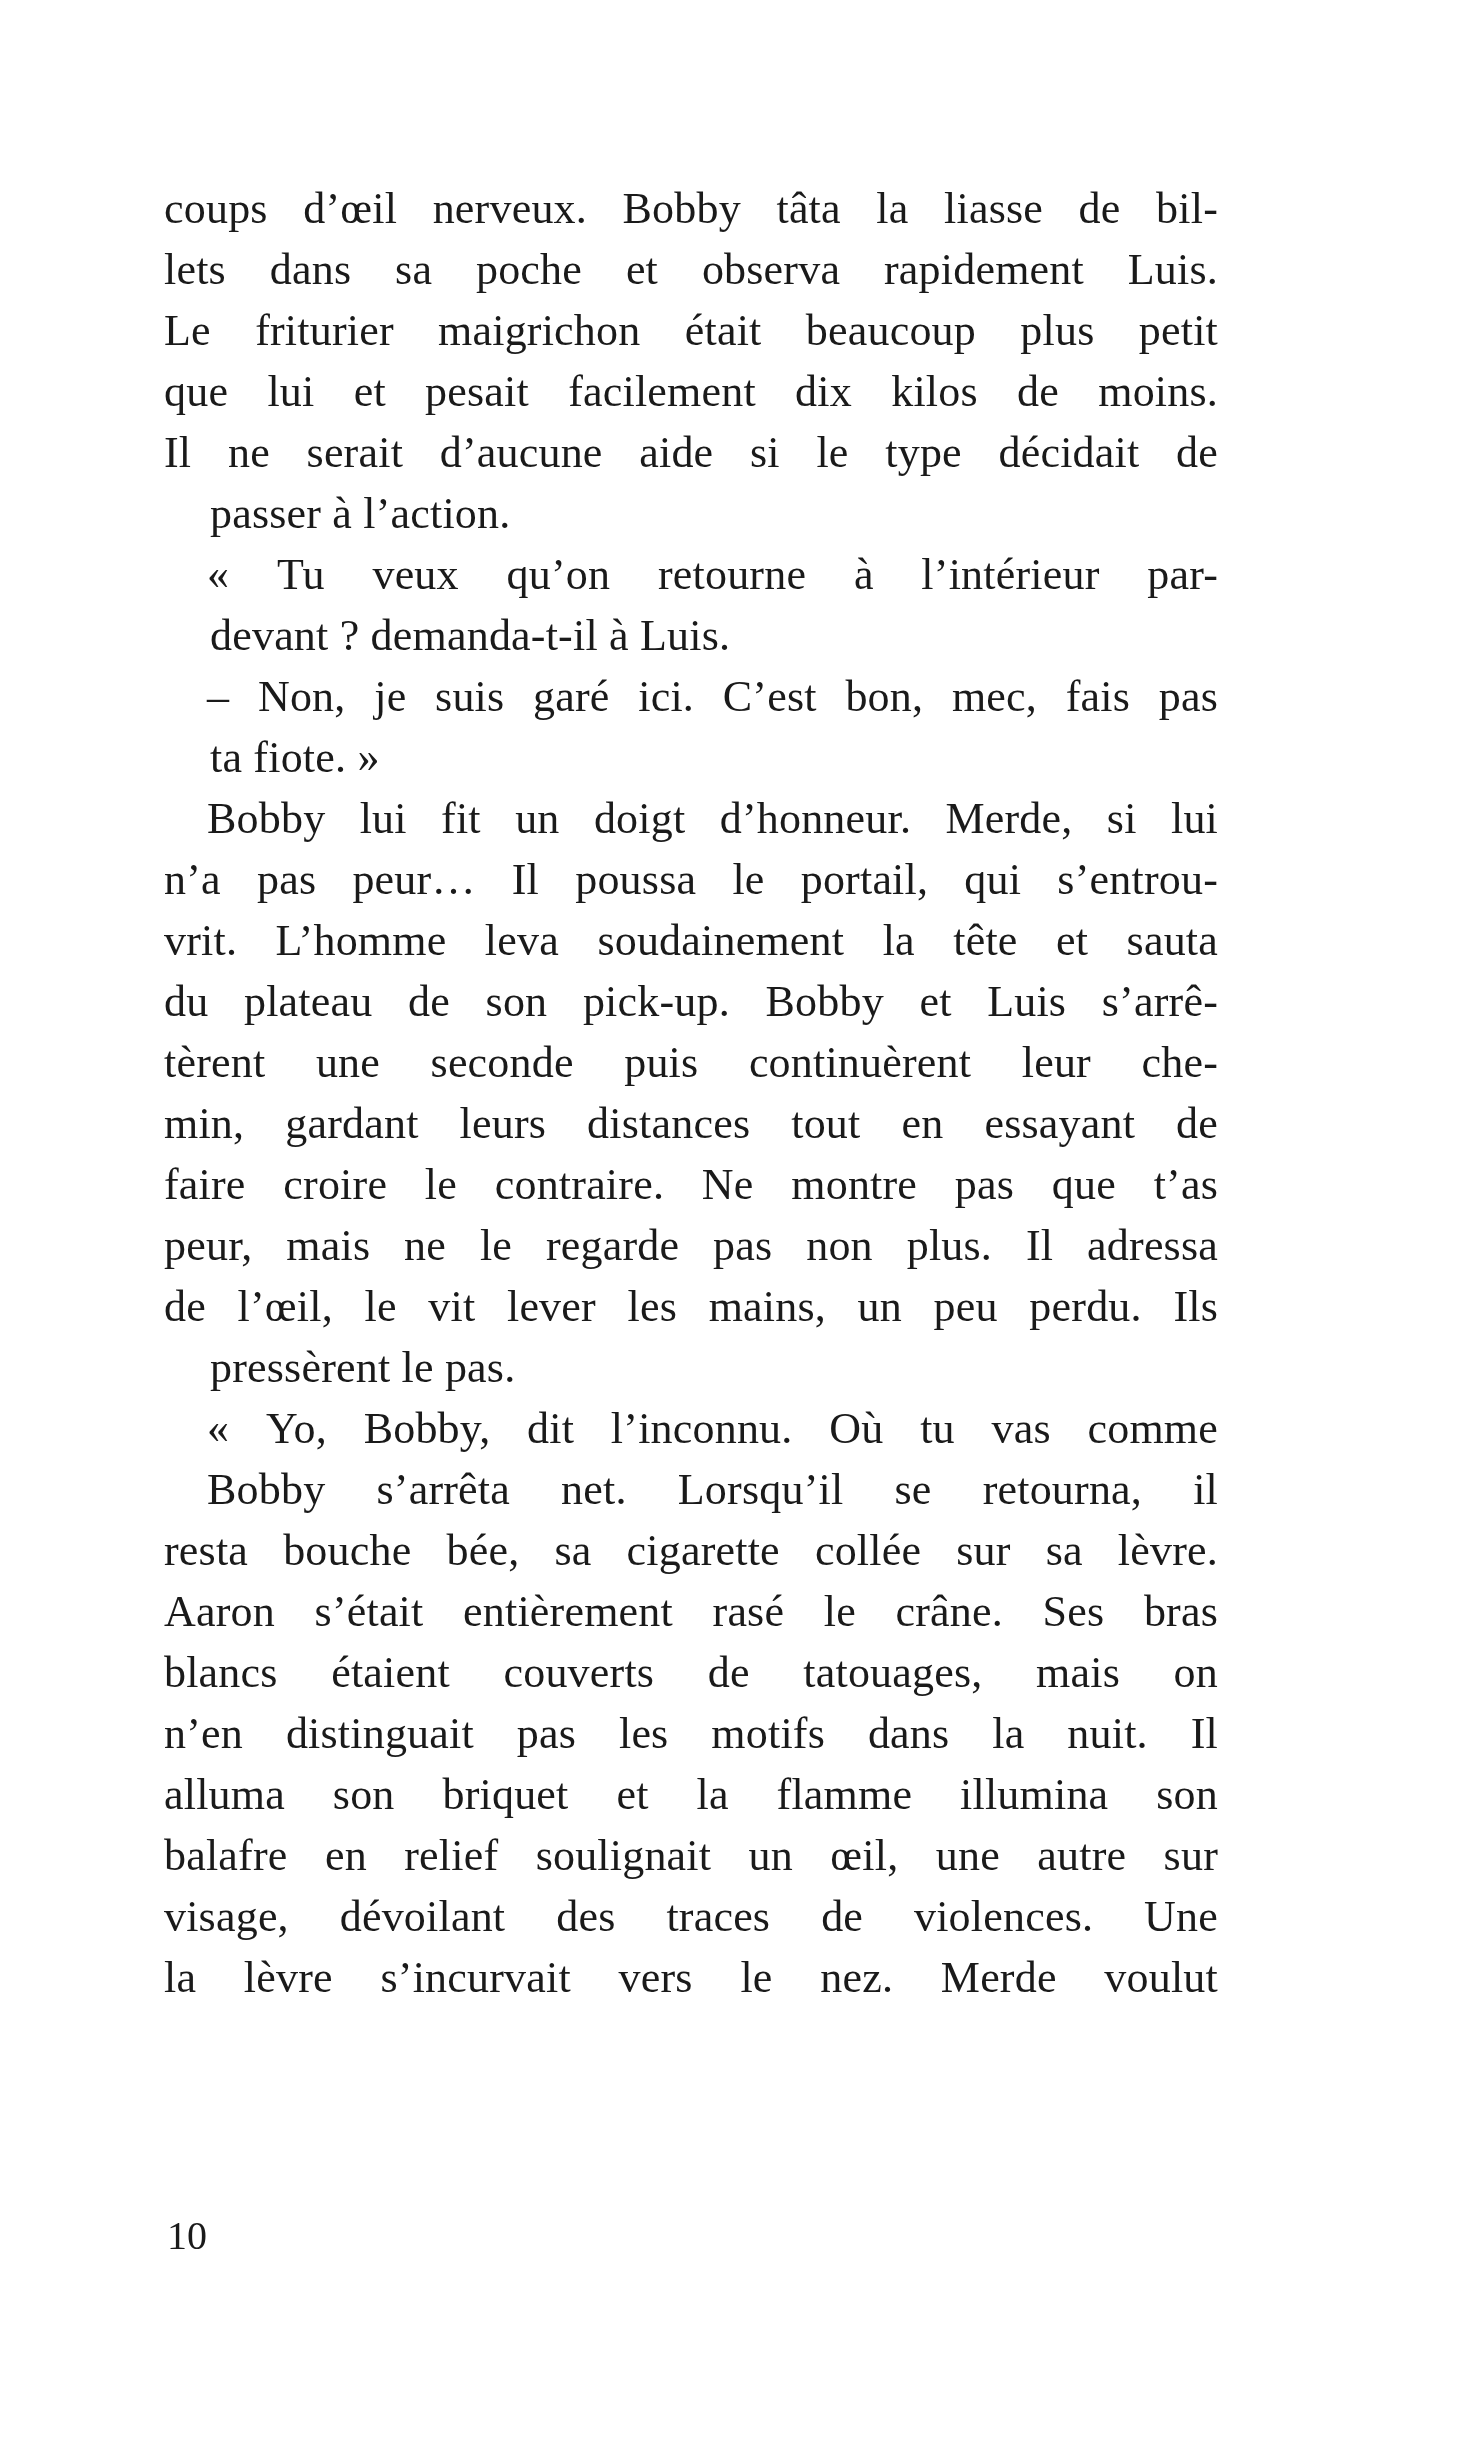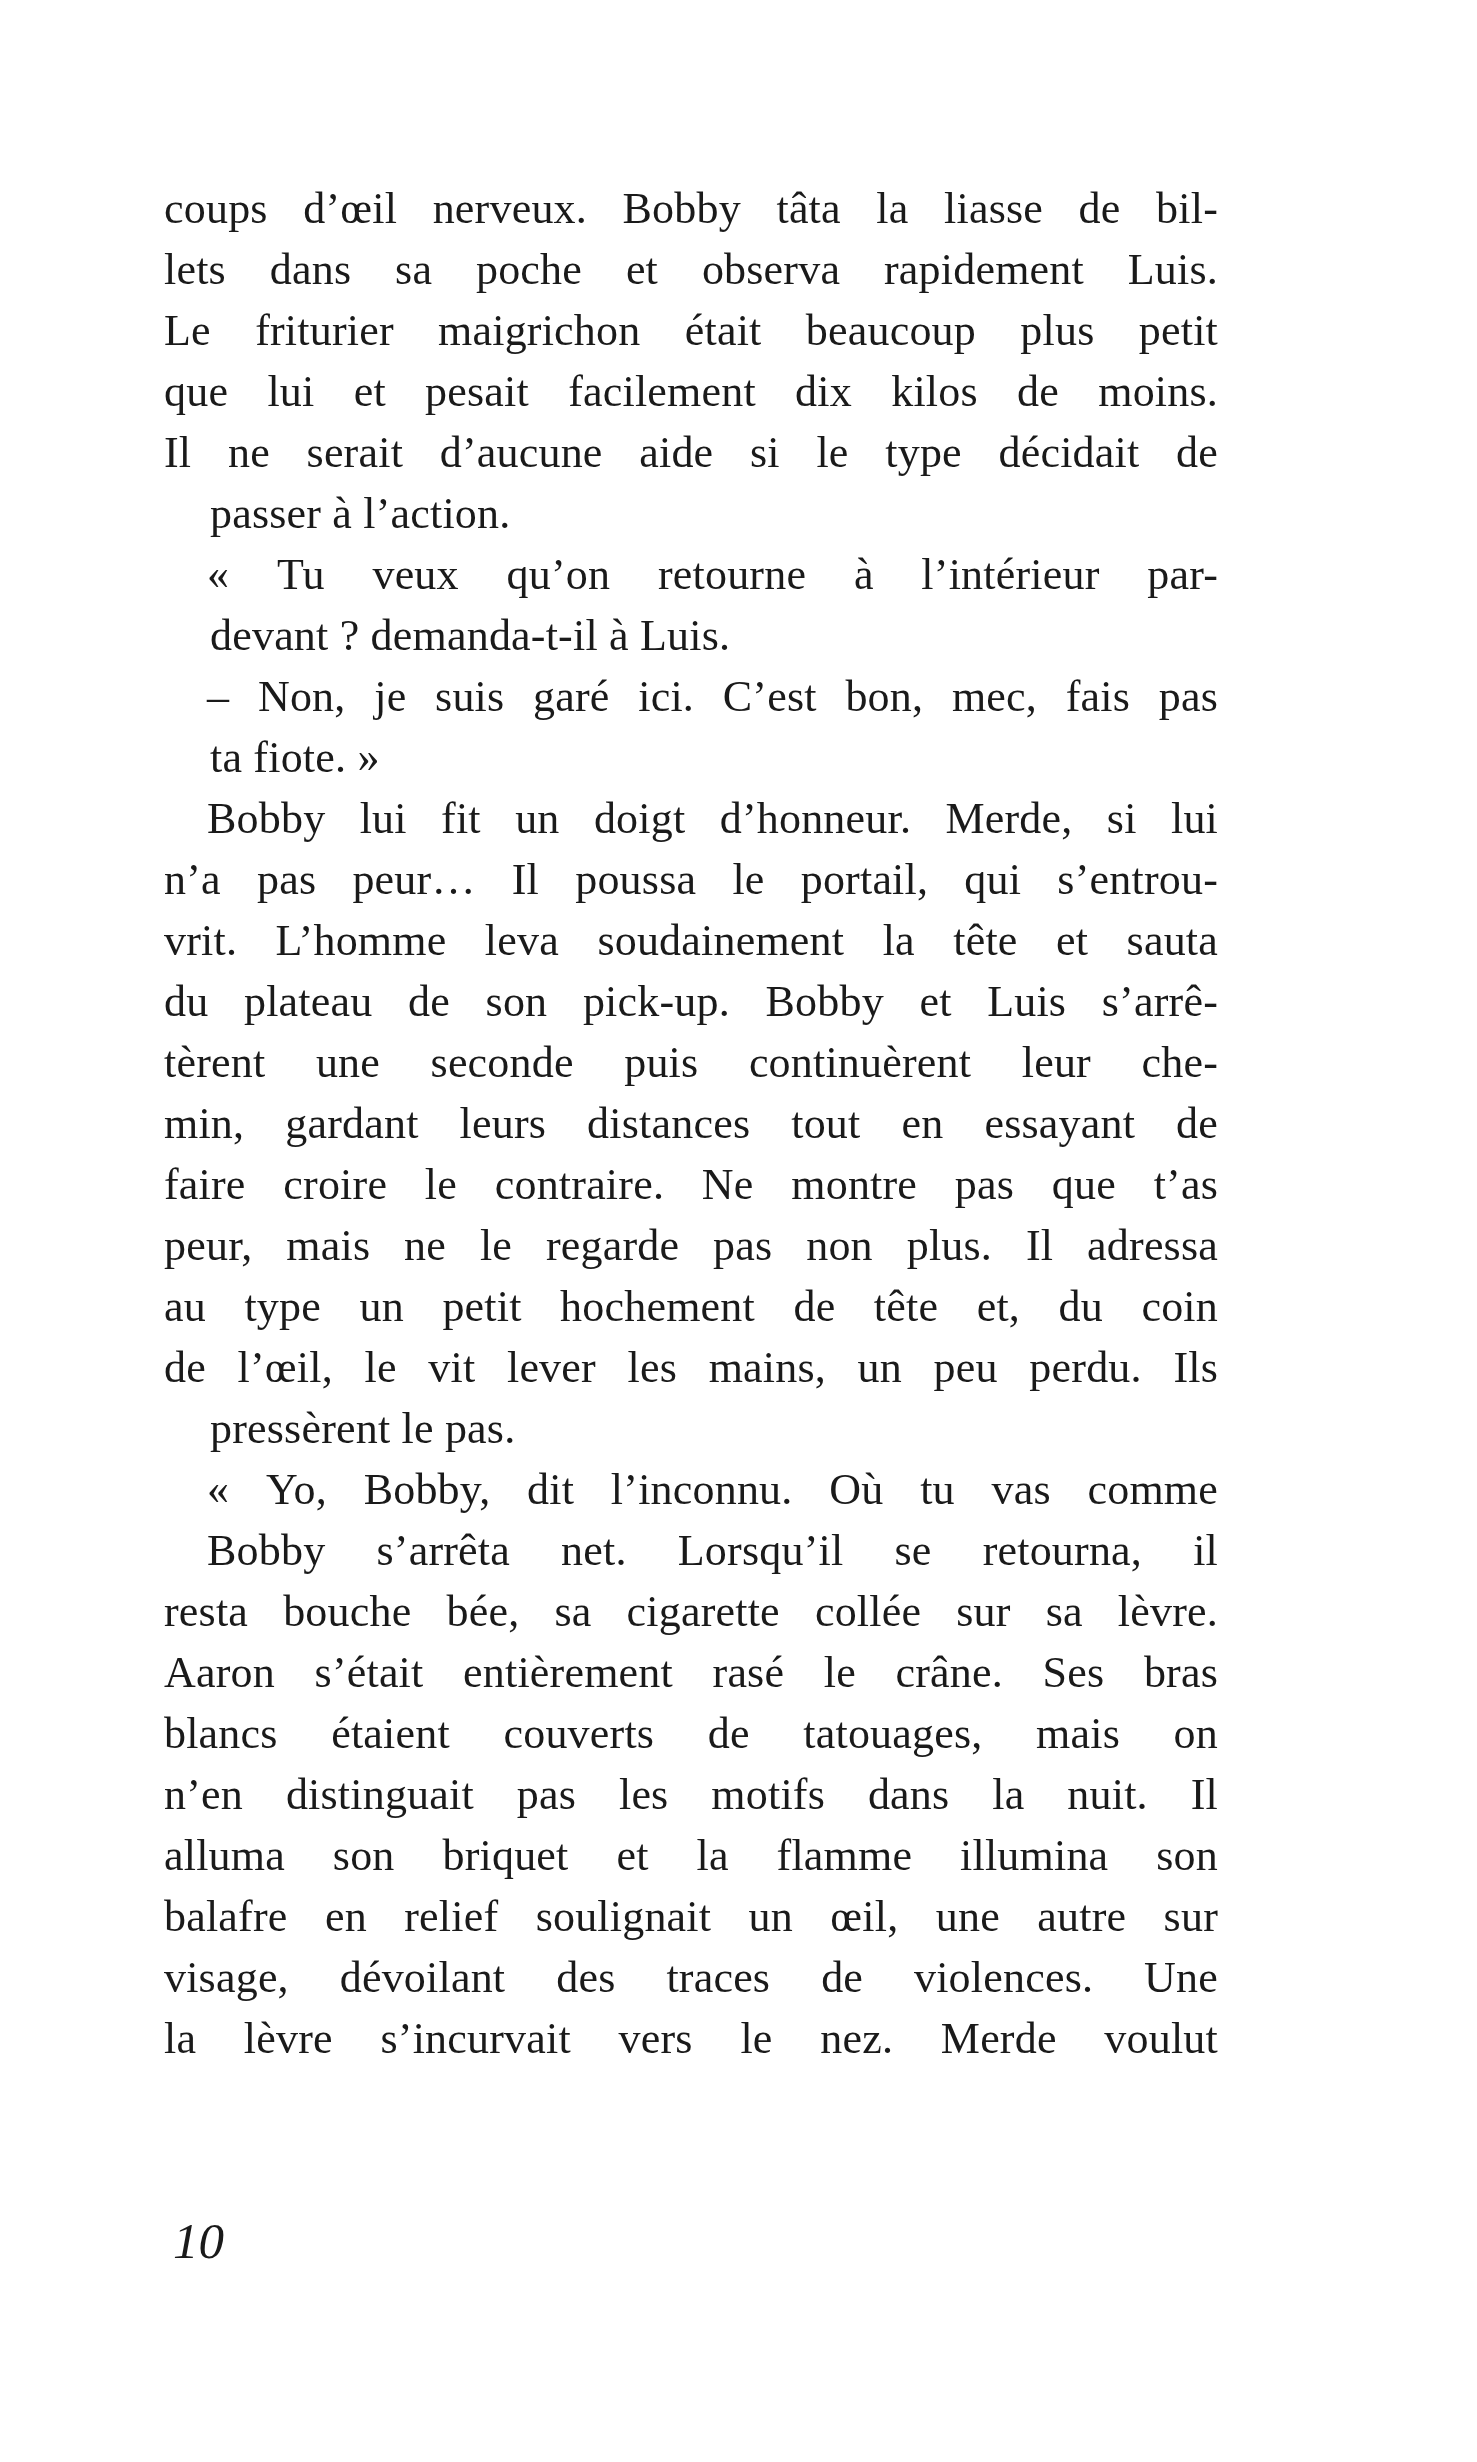--- a/index.html
+++ b/index.html
@@ -35,25 +35,24 @@
     text-align-last: left;
     margin-left: 46px;
   }
   .line.indent {
     text-indent: 43px;
   }
   .line .it {
   }
   .page-number {
     position: absolute;
-    left: 173px;
+    left: 167px;
     top: 2216px;
-    font-size: 51px;
+    font-size: 40px;
     line-height: 1;
-    font-style: italic;
     color: #1a1a1a;
   }
 </style>
 </head>
 <body>
 
 <div class="page">
   <div class="text-block">
       <div class="line"><span>coups d’œil nerveux. Bobby tâta la liasse de bil-</span></div>
       <div class="line"><span>lets dans sa poche et observa rapidement Luis.</span></div>
@@ -66,21 +65,20 @@
       <div class="line indent"><span>– Non, je suis garé ici. C’est bon, mec, fais pas</span></div>
       <div class="line ragged"><span>ta fiote.&nbsp;»</span></div>
       <div class="line indent"><span>Bobby lui fit un doigt d’honneur. </span><span class="it">Merde, si</span><span> lui</span></div>
       <div class="line"><span class="it">n’a pas peur… </span><span>Il poussa le portail, qui s’entrou-</span></div>
       <div class="line"><span>vrit. L’homme leva soudainement la tête et sauta</span></div>
       <div class="line"><span>du plateau de son pick-up. Bobby et Luis s’arrê-</span></div>
       <div class="line"><span>tèrent une seconde puis continuèrent leur che-</span></div>
       <div class="line"><span>min, gardant leurs distances tout en essayant de</span></div>
       <div class="line"><span>faire croire le contraire. </span><span class="it">Ne montre pas que t’as</span></div>
       <div class="line"><span class="it">peur, mais ne le regarde pas non plus.</span><span> Il adressa</span></div>
-      <div class="line"><span>au type un petit hochement de tête et, du coin</span></div>
       <div class="line"><span>de l’œil, le vit lever les mains, un peu perdu. Ils</span></div>
       <div class="line ragged"><span>pressèrent le pas.</span></div>
       <div class="line indent"><span>«&nbsp;Yo, Bobby, dit l’inconnu. Où tu vas comme</span></div>
       <div class="line indent"><span>Bobby s’arrêta net. Lorsqu’il se retourna, il</span></div>
       <div class="line"><span>resta bouche bée, sa cigarette collée sur sa lèvre.</span></div>
       <div class="line"><span>Aaron s’était entièrement rasé le crâne. Ses bras</span></div>
       <div class="line"><span>blancs étaient couverts de tatouages, mais on</span></div>
       <div class="line"><span>n’en distinguait pas les motifs dans la nuit. Il</span></div>
       <div class="line"><span>alluma son briquet et la flamme illumina son</span></div>
       <div class="line"><span>balafre en relief soulignait un œil, une autre sur</span></div>

